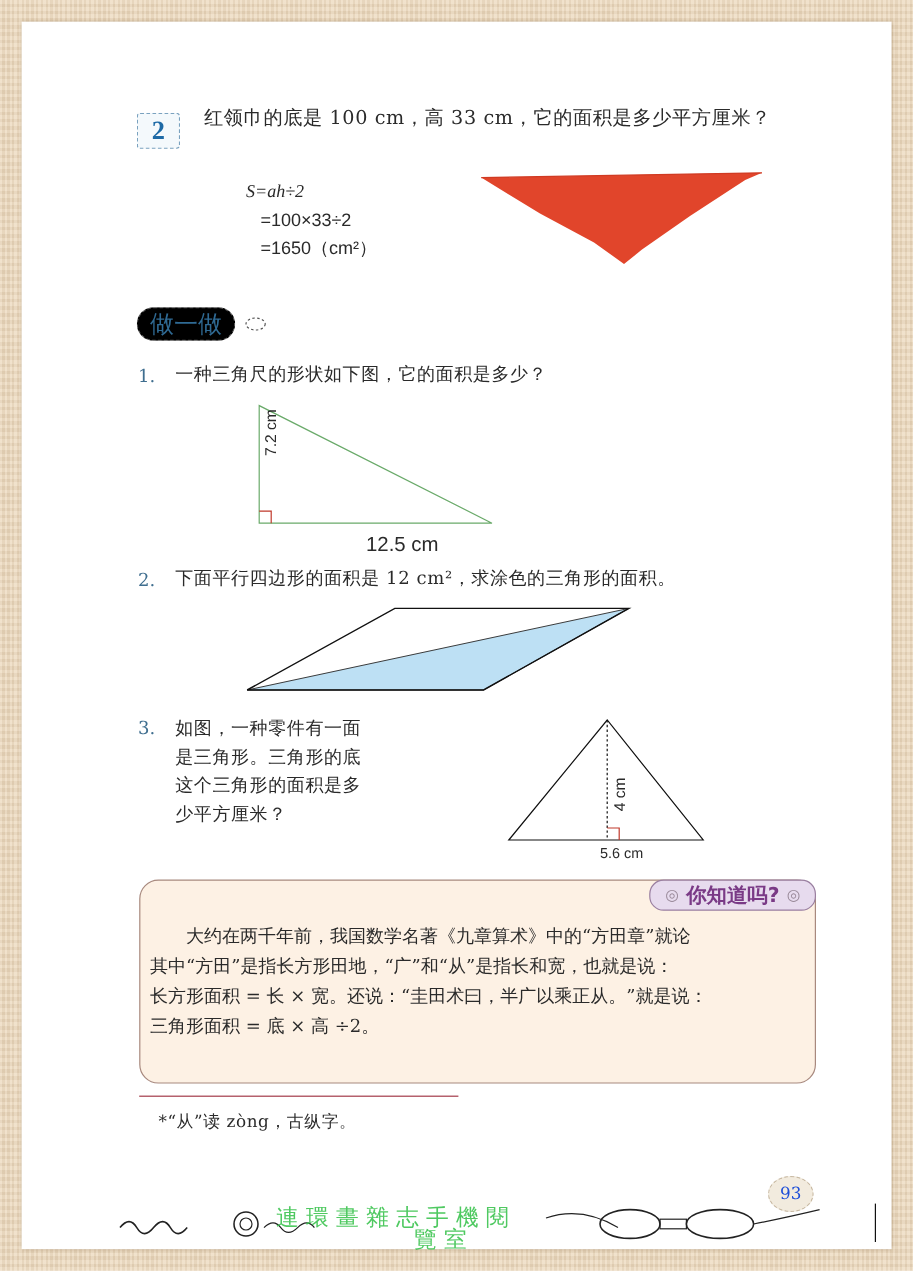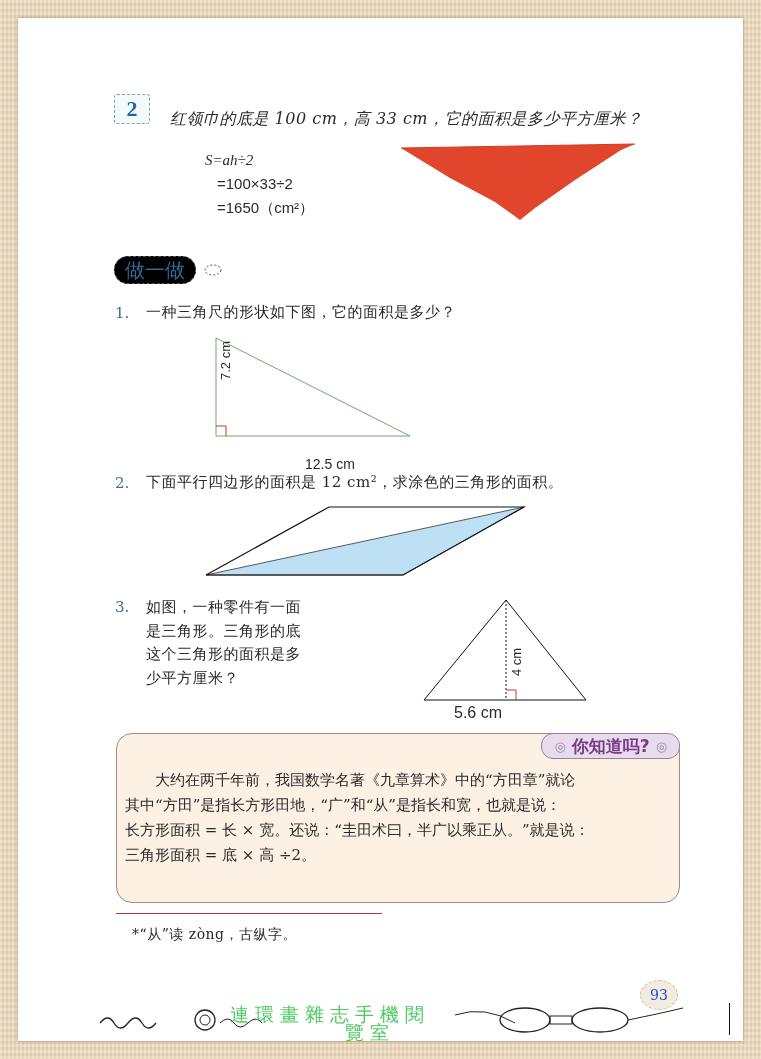--- a/index.html
+++ b/index.html
@@ -30,21 +30,21 @@
   .pagenum{position:absolute;left:640px;top:980px;width:36px;height:28px;border-radius:50%;
     background:#f2ebde;border:1px dashed #c8b9a2;display:flex;align-items:center;justify-content:center;font-size:14px;color:#1d4ed8;}
   .wm{position:absolute;color:#31c046;font-size:19px;letter-spacing:6px;font-family:"DejaVu Sans",sans-serif;opacity:0.85;}
 </style>
 </head>
 <body>
 
 <div class="page"></div>
 
 <div class="abs badge" style="left:114px;top:94px;">2</div>
-<div class="abs cjk" style="left:170px;top:109px;font-size:16px;font-style:italic;">红领巾的底是 100 cm，高 33 cm，它的面积是多少平方厘米？</div>
+<div class="abs cjk" style="left:170px;top:88px;font-size:16px;">红领巾的底是 100 cm，高 33 cm，它的面积是多少平方厘米？</div>
 
 <div class="abs sans" style="left:205px;top:148px;font-size:15px;line-height:24px;">
   <div style="font-style:italic;font-family:'Liberation Serif',serif;">S=ah÷2</div>
   <div style="padding-left:12px;">=100×33÷2</div>
   <div style="padding-left:12px;">=1650（cm²）</div>
 </div>
 
 <svg class="abs" style="left:395px;top:140px;" width="245" height="85">
   <path d="M6,8 L240,4 L226,10 L180,40 L140,68 L125,80 L100,62 L55,38 Z" fill="#e1452b"></path>
   <path d="M6,8 L240,4" stroke="#d03a22" stroke-width="1"></path>
@@ -55,21 +55,21 @@
   <ellipse cx="13" cy="8" rx="8" ry="5" fill="none" stroke="#555" stroke-dasharray="2,2"></ellipse>
 </svg>
 
 <div class="abs num" style="left:115px;top:304px;">1.</div>
 <div class="abs cjk" style="left:146px;top:303px;">一种三角尺的形状如下图，它的面积是多少？</div>
 <svg class="abs" style="left:210px;top:334px;" width="210" height="110">
   <polygon points="6,4 6,102 200,102" fill="none" stroke="#6aaa6a" stroke-width="1"></polygon>
   <polyline points="6,92 16,92 16,102" fill="none" stroke="#c0392b" stroke-width="1"></polyline>
 </svg>
 <div class="abs sans" style="left:218px;top:380px;font-size:13px;transform:rotate(-90deg);transform-origin:left top;">7.2 cm</div>
-<div class="abs sans" style="left:305px;top:444px;font-size:14px;margin-top:12px;">12.5 cm</div>
+<div class="abs sans" style="left:305px;top:444px;font-size:17px;">12.5 cm</div>
 
 <div class="abs num" style="left:115px;top:474px;">2.</div>
 <div class="abs cjk" style="left:146px;top:473px;">下面平行四边形的面积是 12 cm²，求涂色的三角形的面积。</div>
 <svg class="abs" style="left:200px;top:500px;" width="330" height="82">
   <polygon points="6,75 324,7 203,75" fill="#bde0f4" stroke="#333" stroke-width="0.8"></polygon>
   <polygon points="6,75 129,7 324,7 203,75" fill="none" stroke="#111" stroke-width="1.2"></polygon>
 </svg>
 
 <div class="abs num" style="left:115px;top:598px;">3.</div>
 <div class="abs cjk" style="left:146px;top:596px;line-height:23.5px;">
@@ -77,21 +77,21 @@
   <div>是三角形。三角形的底</div>
   <div>这个三角形的面积是多</div>
   <div>少平方厘米？</div>
 </div>
 <svg class="abs" style="left:420px;top:596px;" width="170" height="110">
   <polygon points="4,104 86,4 166,104" fill="none" stroke="#111" stroke-width="1"></polygon>
   <line x1="86" y1="4" x2="86" y2="104" stroke="#111" stroke-dasharray="2,2"></line>
   <polyline points="86,94 96,94 96,104" fill="none" stroke="#c0392b" stroke-width="1"></polyline>
 </svg>
 <div class="abs sans" style="left:509px;top:676px;font-size:13px;transform:rotate(-90deg);transform-origin:left top;">4 cm</div>
-<div class="abs sans" style="left:454px;top:704px;font-size:16px;">5.6 cm</div>
+<div class="abs sans" style="left:500px;top:704px;font-size:12px;">5.6 cm</div>
 
 <div class="know">
   <div class="know-title">
     <span style="color:#9a8a9a;font-size:13px;">◎</span>
     <span>你知道吗?</span>
     <span style="color:#9a8a9a;font-size:13px;">◎</span>
   </div>
   <div class="know-body">
     <p>　　大约在两千年前，我国数学名著《九章算术》中的“方田章”就论</p>
     <p>其中“方田”是指长方形田地，“广”和“从”是指长和宽，也就是说：</p>

